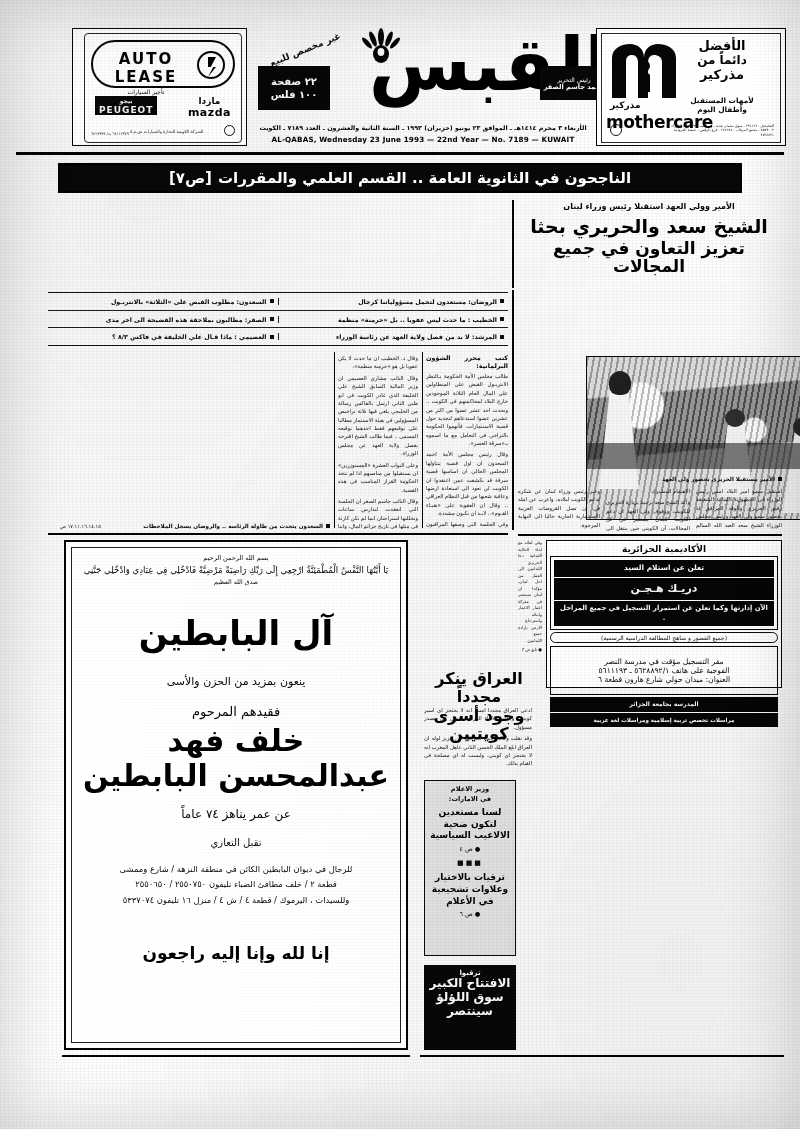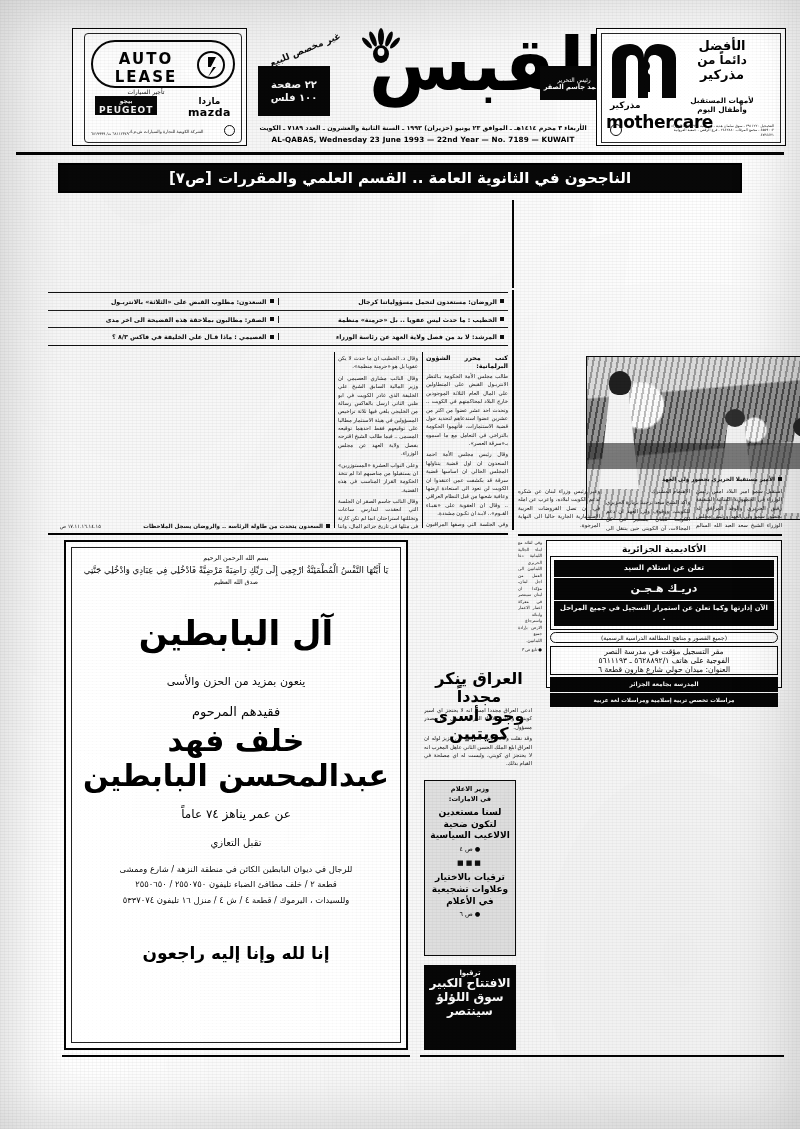--- a/index.html
+++ b/index.html
@@ -169,21 +169,21 @@
         <ellipse cx="7" cy="17" rx="2.3" ry="7" transform="rotate(-42 7 17)"></ellipse>
         <ellipse cx="35" cy="17" rx="2.3" ry="7" transform="rotate(42 35 17)"></ellipse>
         <ellipse cx="21" cy="28" rx="8" ry="9"></ellipse>
         <ellipse cx="21" cy="26" rx="3.4" ry="4" fill="#f3f1ed"></ellipse>
       </g>
     </svg>
   </div>
 
   <div class="abs ar logo-word" style="left:400px;top:34px;width:210px;font-size:74px;">القبس</div>
 
-  <div class="abs" style="left:258px;top:66px;width:72px;height:50px;background:#141414;color:#f6f4f0;
+  <div class="abs" style="left:258px;top:66px;width:72px;height:44px;background:#141414;color:#f6f4f0;
               display:flex;flex-direction:column;align-items:center;justify-content:center;gap:2px;">
     <div class="ar" style="font-size:10px;font-weight:bold;">٢٢ صفحة</div>
     <div class="ar" style="font-size:10px;font-weight:bold;">١٠٠ فلس</div>
   </div>
 
   <div class="abs" style="left:540px;top:66px;width:68px;height:34px;background:#141414;color:#f6f4f0;
               display:flex;flex-direction:column;align-items:center;justify-content:center;">
     <div class="ar" style="font-size:6px;">رئيس التحرير</div>
     <div class="ar" style="font-size:6.6px;font-weight:bold;">محمد جاسم الصقر</div>
   </div>
@@ -219,20 +219,25 @@
   <div class="abs rule" style="left:16px;top:152px;width:768px;height:3px;"></div>
 
   <div class="abs ar banner" style="left:58px;top:163px;width:684px;height:30px;">
     <span>الناجحون في الثانوية العامة .. القسم العلمي والمقررات</span>
     <span class="pg">[ص٧]</span>
   </div>
 
 
   <div class="abs rule" style="left:512px;top:200px;width:2px;height:88px;"></div>
 
+  <div class="abs ar" style="left:518px;top:202px;width:262px;">
+    <div class="kicker" style="font-size:8px;">الأمير وولي العهد استقبلا رئيس وزراء لبنان</div>
+    <div class="head-md" style="font-size:19px;margin-top:3px;letter-spacing:2px;">الشيخ سعد والحريري بحثا</div>
+    <div class="head-md" style="font-size:17px;margin-top:2px;letter-spacing:1px;">تعزيز التعاون في جميع المجالات</div>
+  </div>
 
   <div class="abs ar" style="left:48px;top:292px;width:460px;height:54px;border-top:1.5px solid #1e1e1e;border-bottom:1.5px solid #1e1e1e;">
     <div class="bullets">
       <div class="brow">
         <div class="bcell">
           <span class="sq"></span>
           <span>الروضان: مستعدون لتحمل مسؤولياتنا كرجال</span>
         </div>
         <div class="bcell rightcell">
           <span class="sq"></span>
@@ -342,21 +347,21 @@
 
   <div class="abs ar" style="left:546px;top:540px;width:236px;height:148px;border:1.5px solid #161616;background:#fbfaf7;padding:3px;">
     <div class="adtitle" style="font-size:9px;">الأكاديمية الجزائرية</div>
     <div style="border:1.5px solid #141414;margin-top:2px;padding:3px;">
       <div class="invbox">تعلن عن استلام السيد</div>
       <div class="invbox" style="font-size:11px;margin-top:1px;">دريـك هـجـن</div>
       <div class="invbox" style="font-size:6.8px;margin-top:1px;">الآن إدارتها وكما تعلن عن استمرار التسجيل في جميع المراحل .</div>
     </div>
     <div style="font-size:6px;text-align:center;margin-top:2px;color:#161616;
                 border:1px solid #1b1b1b;border-radius:10px;padding:1px 3px;">(جميع القصور و مناهج المطالعة الدراسية الرسمية)</div>
-    <div style="border:1.5px solid #141414;margin-top:3px;padding:0 3px;">
+    <div style="border:1.5px solid #141414;margin-top:3px;padding:10px 3px;">
       <div style="font-size:7.6px;text-align:center;color:#121212;">مقر التسجيل مؤقت في مدرسة النصر</div>
       <div style="font-size:7.6px;text-align:center;color:#121212;">الفوجية على هاتف ٥٦٢٨٨٩٢/١ ـ ٥٦١١١٩٣</div>
       <div style="font-size:7.6px;text-align:center;color:#121212;">العنوان: ميدان حولي شارع هارون قطعة ٦</div>
     </div>
     <div class="invbox" style="font-size:6px;margin-top:2px;">المدرسة بجامعة الجزائر</div>
     <div class="invbox" style="font-size:5.6px;margin-top:1px;">مراسلات تخصص تربية إسلامية ومراسلات لغة عربية</div>
   </div>
 
   <div class="abs ar col" style="left:518px;top:540px;width:24px;height:146px;">
     <div class="ptxt" style="font-size:4.2px;">وفي لقائه مع ابناء الجالية اللبنانية دعا الحريري اللبنانيين الى العمل من اجل لبنان، مؤكدا ان لبنان سينتصر في معركة اعمار الاعمار وابنائه واسترجاع الارض بإرادة جميع اللبنانيين.</div>

